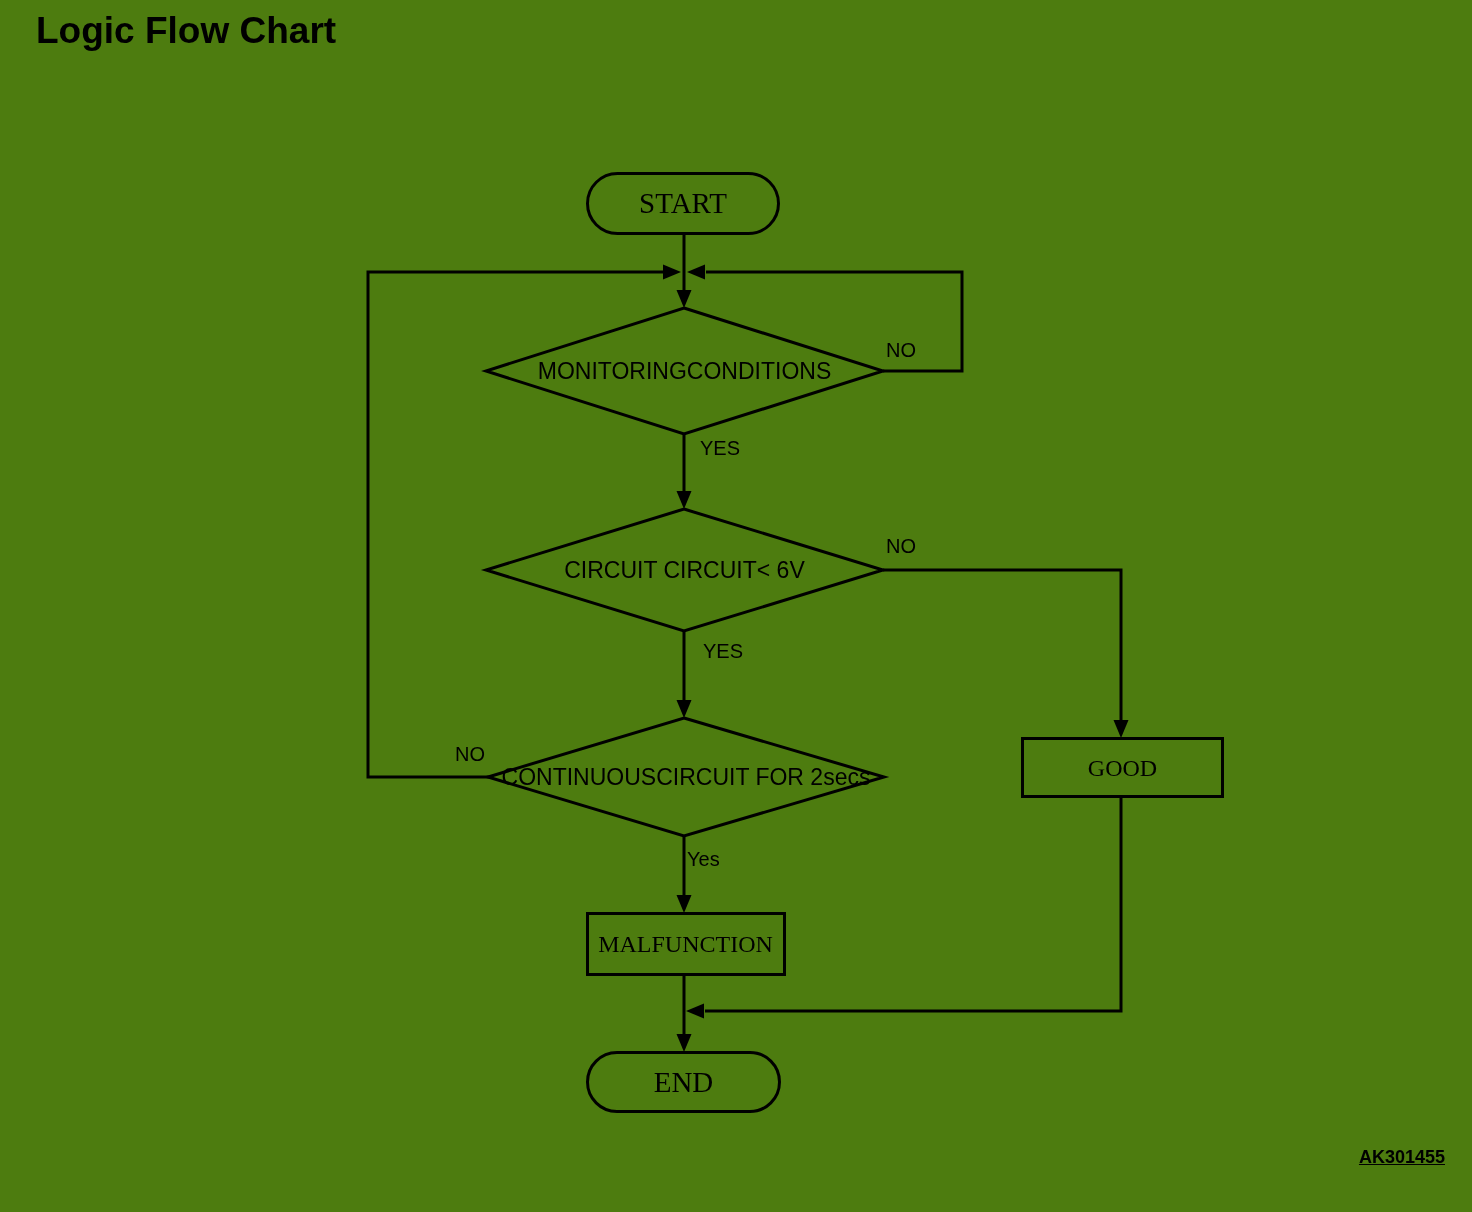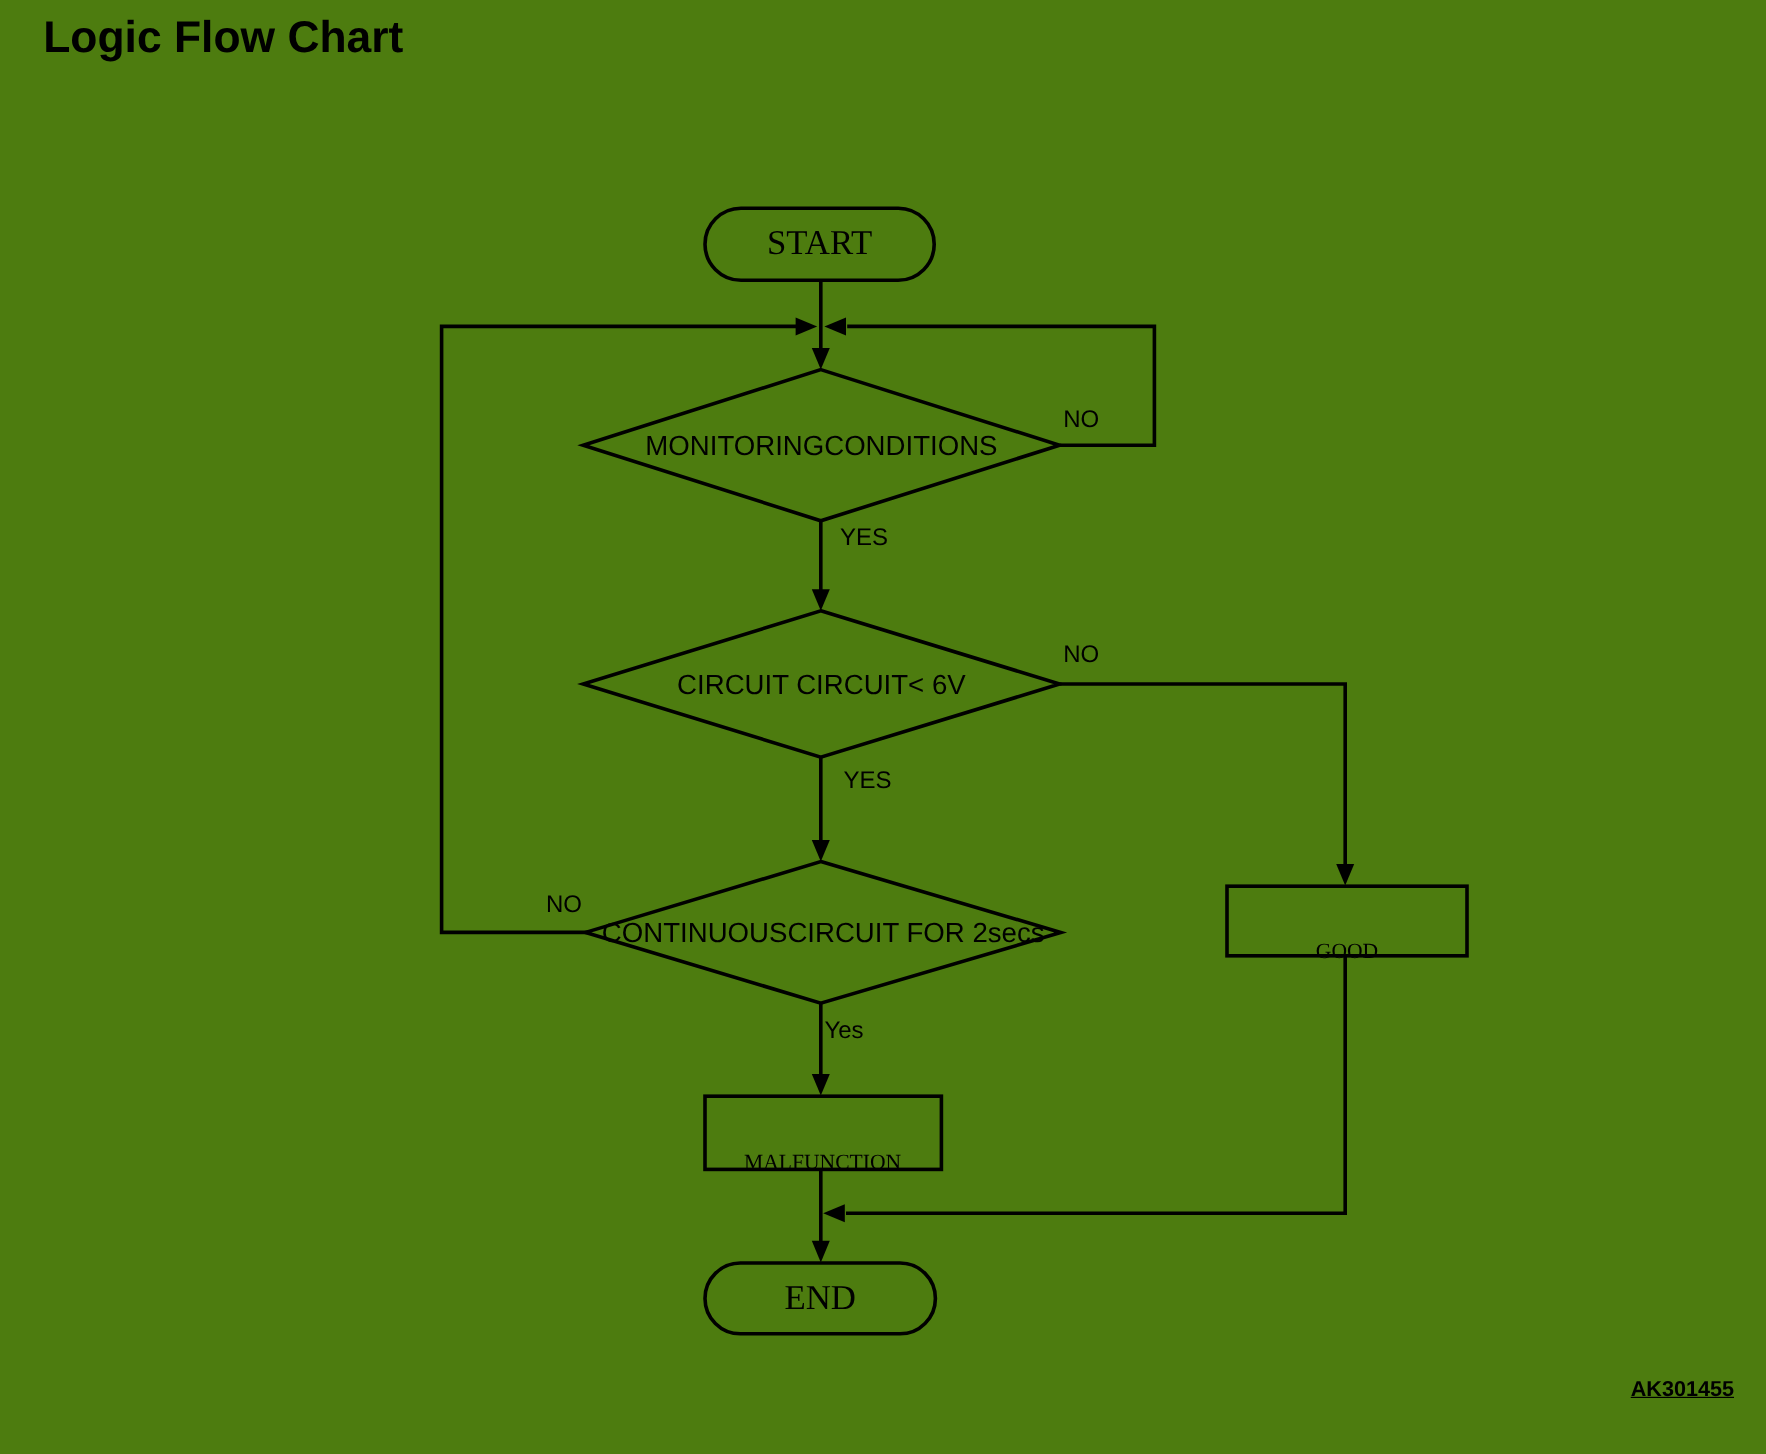--- a/index.html
+++ b/index.html
@@ -40,21 +40,21 @@
     position: absolute;
     display: flex;
     align-items: center;
     justify-content: center;
     text-align: center;
     font-size: 29px;
     line-height: 1;
     color: #000000;
     font-family: Liberation Serif, serif;
   }
-  .node-label.small { font-size: 18px; margin-top: 24px; }
+  .node-label.small { font-size: 24px; }
   .decision-text {
     position: absolute;
     display: flex;
     flex-direction: row;
     align-items: center;
     justify-content: center;
     text-align: center;
     font-size: 23px;
     line-height: 27px;
     color: #000000;

